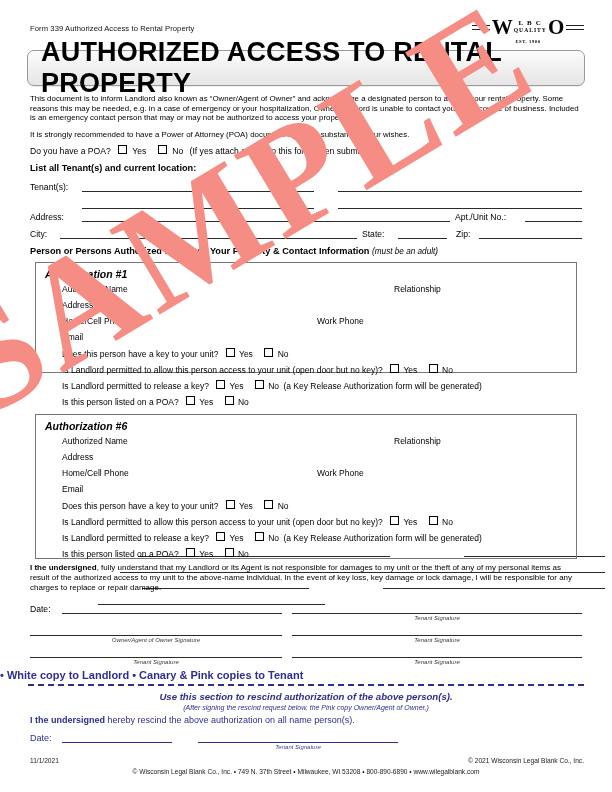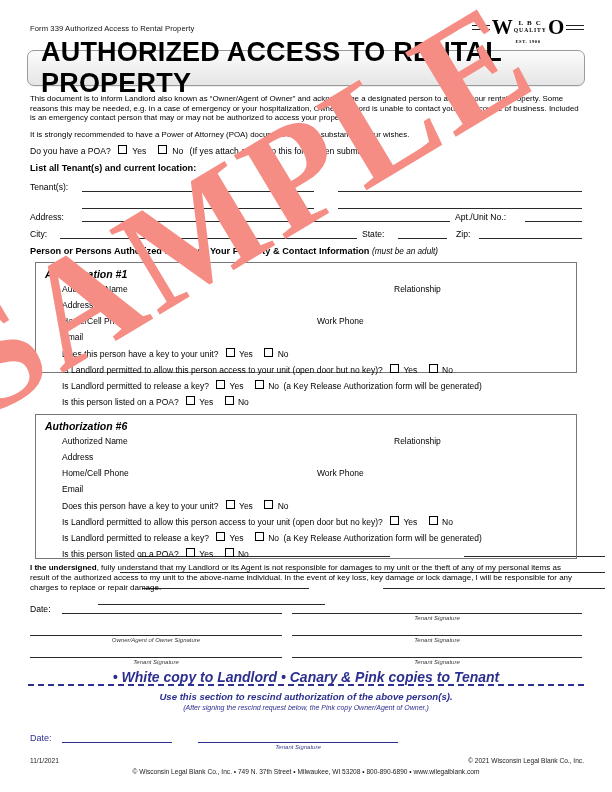--- a/index.html
+++ b/index.html
@@ -99,22 +99,22 @@
   }
   .arow{position:absolute;font-size:8.5px;white-space:nowrap;}
 
   
   .under{
     position:absolute;left:30px;width:552px;font-size:8px;line-height:9.8px;
   }
   .under b{font-weight:bold;}
 
   .copies{
-    position:absolute;width:612px;text-align:center;
-    font-size:14px;font-weight:bold;font-style:italic;color:#2d2f8f;
+    position:absolute;width:612px;
+    font-size:11px;font-weight:bold;color:#2d2f8f;
   }
 
   .dash{
     position:absolute;left:28px;width:556px;height:0;
     border-top:2.2px dashed #2d2f8f;
   }
   .rescind-t{
     position:absolute;width:612px;text-align:center;
     font-weight:bold;font-style:italic;font-size:9.6px;color:#2d2f8f;
   }
@@ -313,20 +313,23 @@
   <div class="ln" style="left:30px;top:657px;width:252px"></div>
   <div class="tiny" style="left:30px;top:659px;width:252px">Tenant Signature</div>
   <div class="ln" style="left:292px;top:657px;width:290px"></div>
   <div class="tiny" style="left:292px;top:659px;width:290px">Tenant Signature</div>
 
   <div class="copies" style="top:669px">• White copy to Landlord   •  Canary &amp; Pink copies to Tenant</div>
 
   <div class="dash" style="top:684px"></div>
   <div class="rescind-t" style="top:691px">Use this section to rescind authorization of the above person(s).</div>
   <div class="rescind-s" style="top:704px">(After signing the rescind request below, the Pink copy Owner/Agent of Owner,)</div>
+  <div class="rescind-b" style="top:715px">
+    <b>I the undersigned</b><span> hereby rescind the above authorization on all name person(s).</span>
+  </div>
 
   <div class="rescind-date" style="top:733px">Date:</div>
   <div class="ln" style="left:62px;top:742px;width:110px;border-color:#2d2f8f"></div>
   <div class="ln" style="left:198px;top:742px;width:200px;border-color:#2d2f8f"></div>
   <div class="tiny-blue" style="left:198px;top:744px;width:200px">Tenant Signature</div>
 
   <div class="foot" style="left:30px;top:757px">11/1/2021</div>
   <div class="foot" style="right:28px;top:757px">© 2021 Wisconsin Legal Blank Co., Inc.</div>
   <div class="foot-c" style="top:768px">© Wisconsin Legal Blank Co., Inc.  •  749 N. 37th Street  •  Milwaukee, WI 53208  •  800-890-6890  •  www.wilegalblank.com</div>
 

